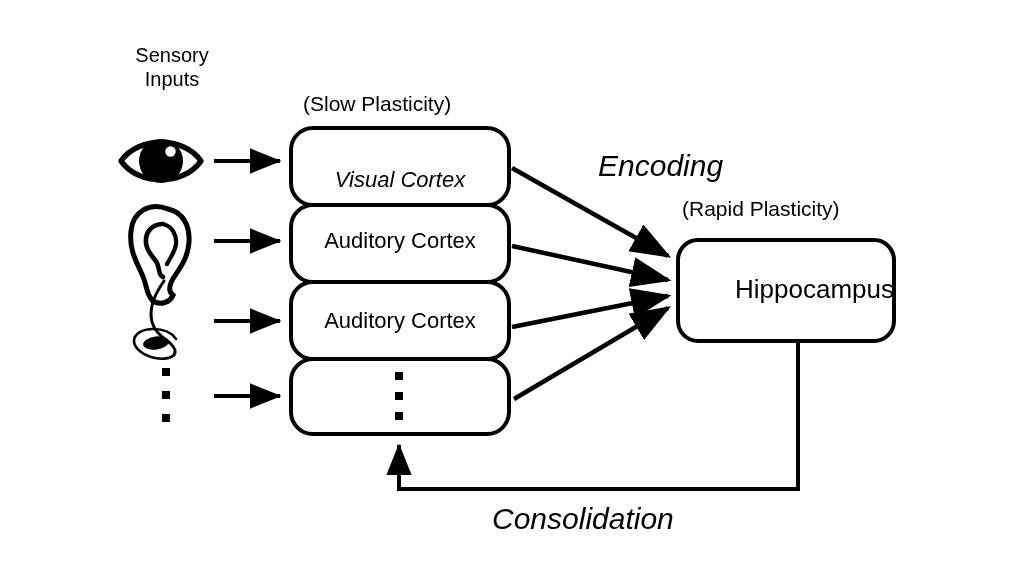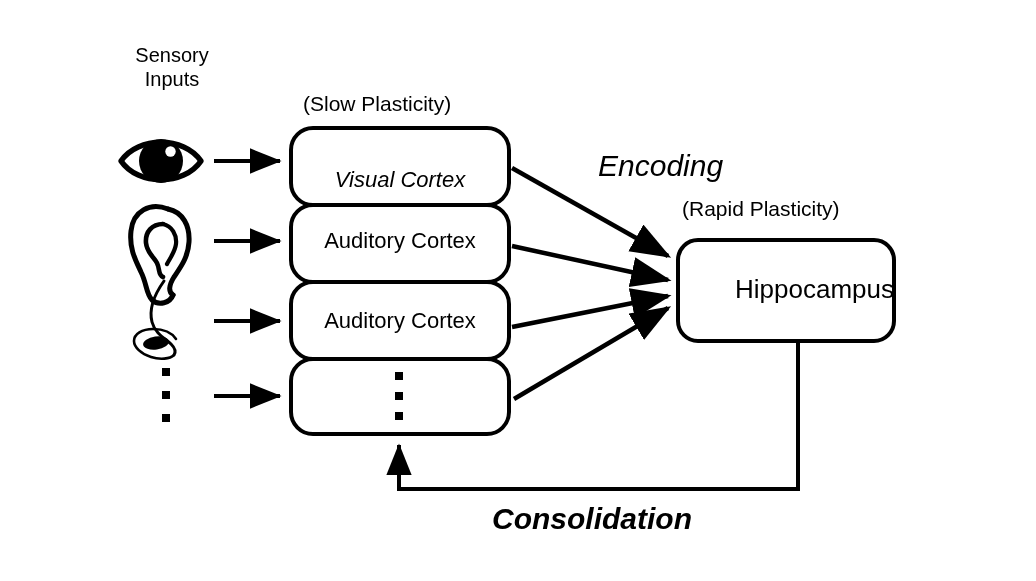--- a/index.html
+++ b/index.html
@@ -74,21 +74,20 @@
     left: 598px;
     top: 148px;
     font-size: 30px;
     font-style: italic;
   }
   #consolidation-label {
     left: 492px;
     top: 501px;
     font-size: 30px;
     font-style: italic;
-    font-weight: bold;
   }
 </style>
 </head>
 <body>
 
 <div id="canvas">
 
   <svg id="diagram-svg" viewBox="0 0 1036 581">
     <defs>
       <marker id="arrowSolid" markerWidth="9" markerHeight="9" refX="7.6" refY="3.2" orient="auto" markerUnits="strokeWidth">

